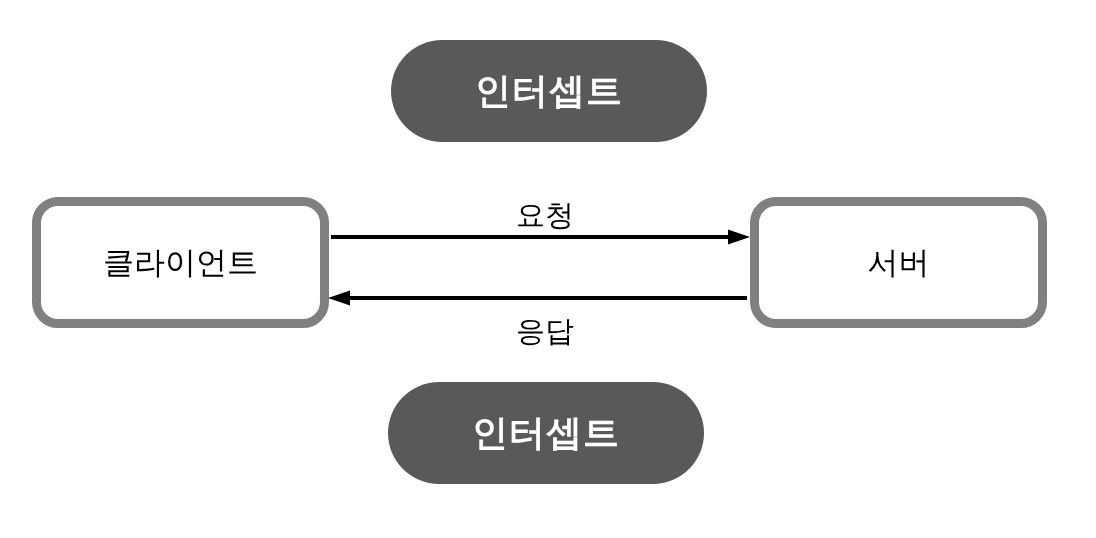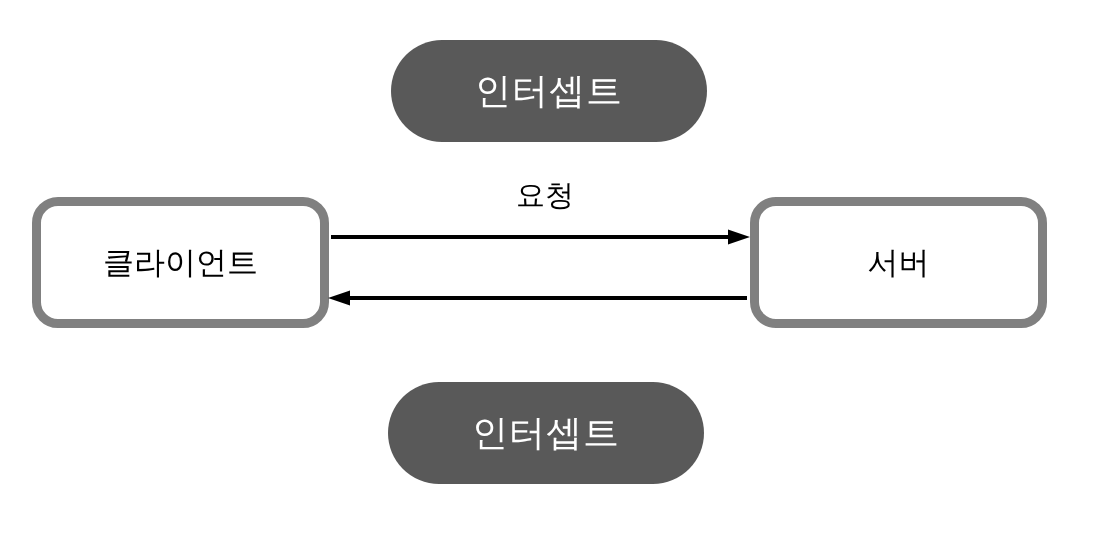--- a/index.html
+++ b/index.html
@@ -19,21 +19,21 @@
     position: absolute;
     width: 316px;
     height: 102px;
     background: #595959;
     border-radius: 51px;
     display: flex;
     align-items: center;
     justify-content: center;
     color: #ffffff;
     font-size: 36px;
-    font-weight: normal;
+    font-weight: bold;
     letter-spacing: 1px;
   }
   .pill-top { left: 391px; top: 40px; }
   .pill-bottom { left: 388px; top: 382px; }
   .node {
     position: absolute;
     width: 297px;
     height: 131px;
     box-sizing: border-box;
     background: #ffffff;
@@ -55,21 +55,21 @@
     height: 538px;
     pointer-events: none;
   }
   .arrow-label {
     position: absolute;
     width: 160px;
     text-align: center;
     color: #000000;
     font-size: 29px;
   }
-  .label-request { left: 465px; top: 176px; }
+  .label-request { left: 465px; top: 196px; }
   .label-response { left: 465px; top: 312px; }
 </style>
 </head>
 <body>
 
 <div class="canvas">
 
   <div class="pill pill-top">
     <span>인터셉트</span>
   </div>
@@ -88,18 +88,19 @@
       <polygon points="750,237 728,229.5 728,244.5" fill="#000000"></polygon>
     </g>
     <g>
       <line x1="747" y1="298" x2="341" y2="298" stroke="#000000" stroke-width="4"></line>
       <polygon points="328,298 350,290.5 350,305.5" fill="#000000"></polygon>
     </g>
   </svg>
 
   <div class="arrow-label label-request">요청</div>
 
+  <div class="arrow-label label-response">응답</div>
 
   <div class="pill pill-bottom">
     <span>인터셉트</span>
   </div>
 
 </div>
 
 </body></html>

